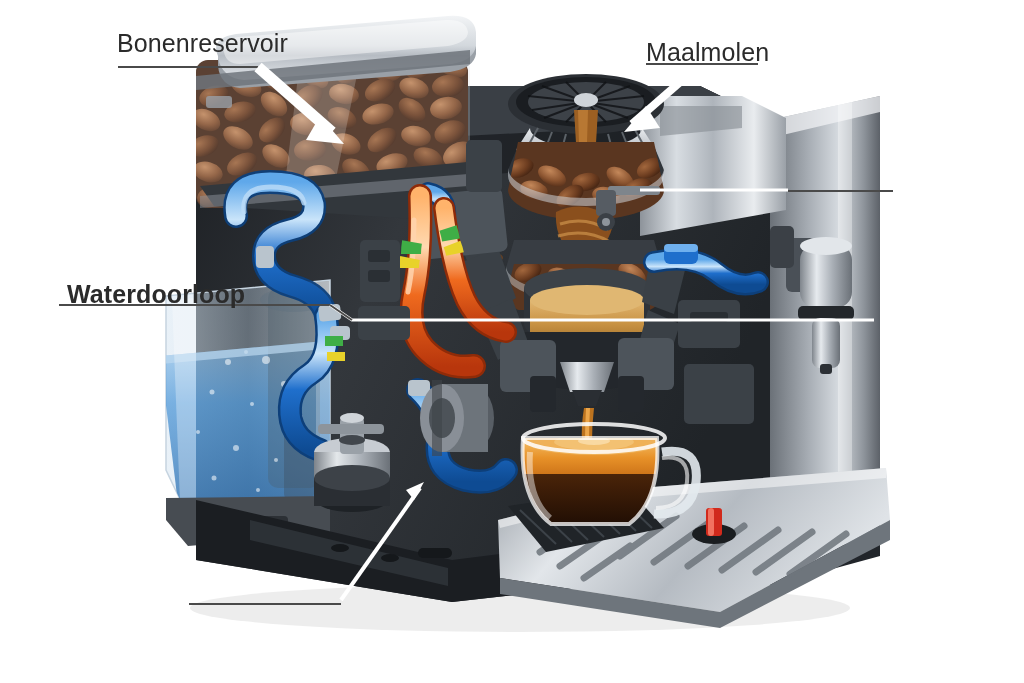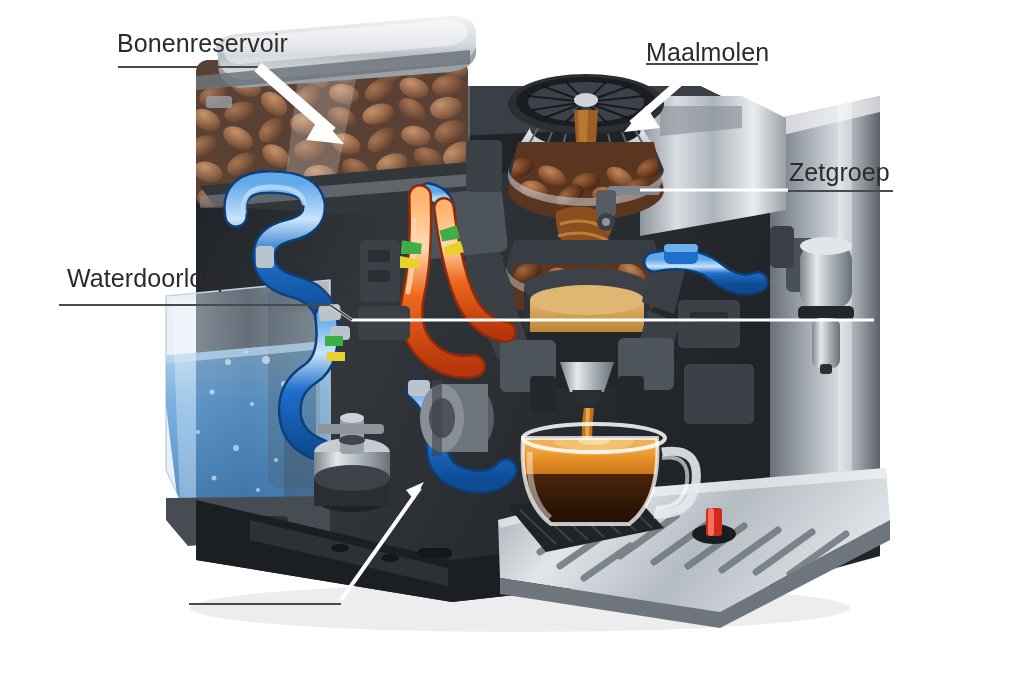--- a/index.html
+++ b/index.html
@@ -20,21 +20,21 @@
     color:#2b2b2b;
     font-size:25px;
     line-height:28px;
     letter-spacing:0.1px;
     white-space:nowrap;
     font-weight:400;
   }
   .lbl-bonen{left:117px;top:29px;}
   .lbl-maal{left:646px;top:26px;margin-top:12px;}
   .lbl-zet{left:789px;top:158px;}
-  .lbl-water-door{left:67px;top:264px;}
+  .lbl-water-door{left:67px;top:280px;font-weight:bold;}
   .lbl-water-res{left:189px;top:568px;}
   #overlay{position:absolute;left:0;top:0;width:1024px;height:683px;pointer-events:none;}
 </style>
 </head>
 <body>
 
 <div id="stage">
 
   <svg id="artwork" viewBox="0 0 1024 683">
     <defs>
@@ -553,16 +553,15 @@
 
     <g>
       <line x1="189" y1="604" x2="341" y2="604" stroke="#4a4a4a" stroke-width="2"></line>
       <path d="M341,600 L420,488" stroke="#ffffff" stroke-width="4"></path>
       <path d="M406,490 L424,482 L414,500 Z" fill="#ffffff"></path>
     </g>
   </svg>
 
   <div class="lbl lbl-bonen">Bonenreservoir</div>
   <div class="lbl lbl-maal">Maalmolen</div>
-  <div class="lbl lbl-zet">Zetgroep</div>
   <div class="lbl lbl-water-door">Waterdoorloop</div>
 
 </div>
 
 </body></html>

